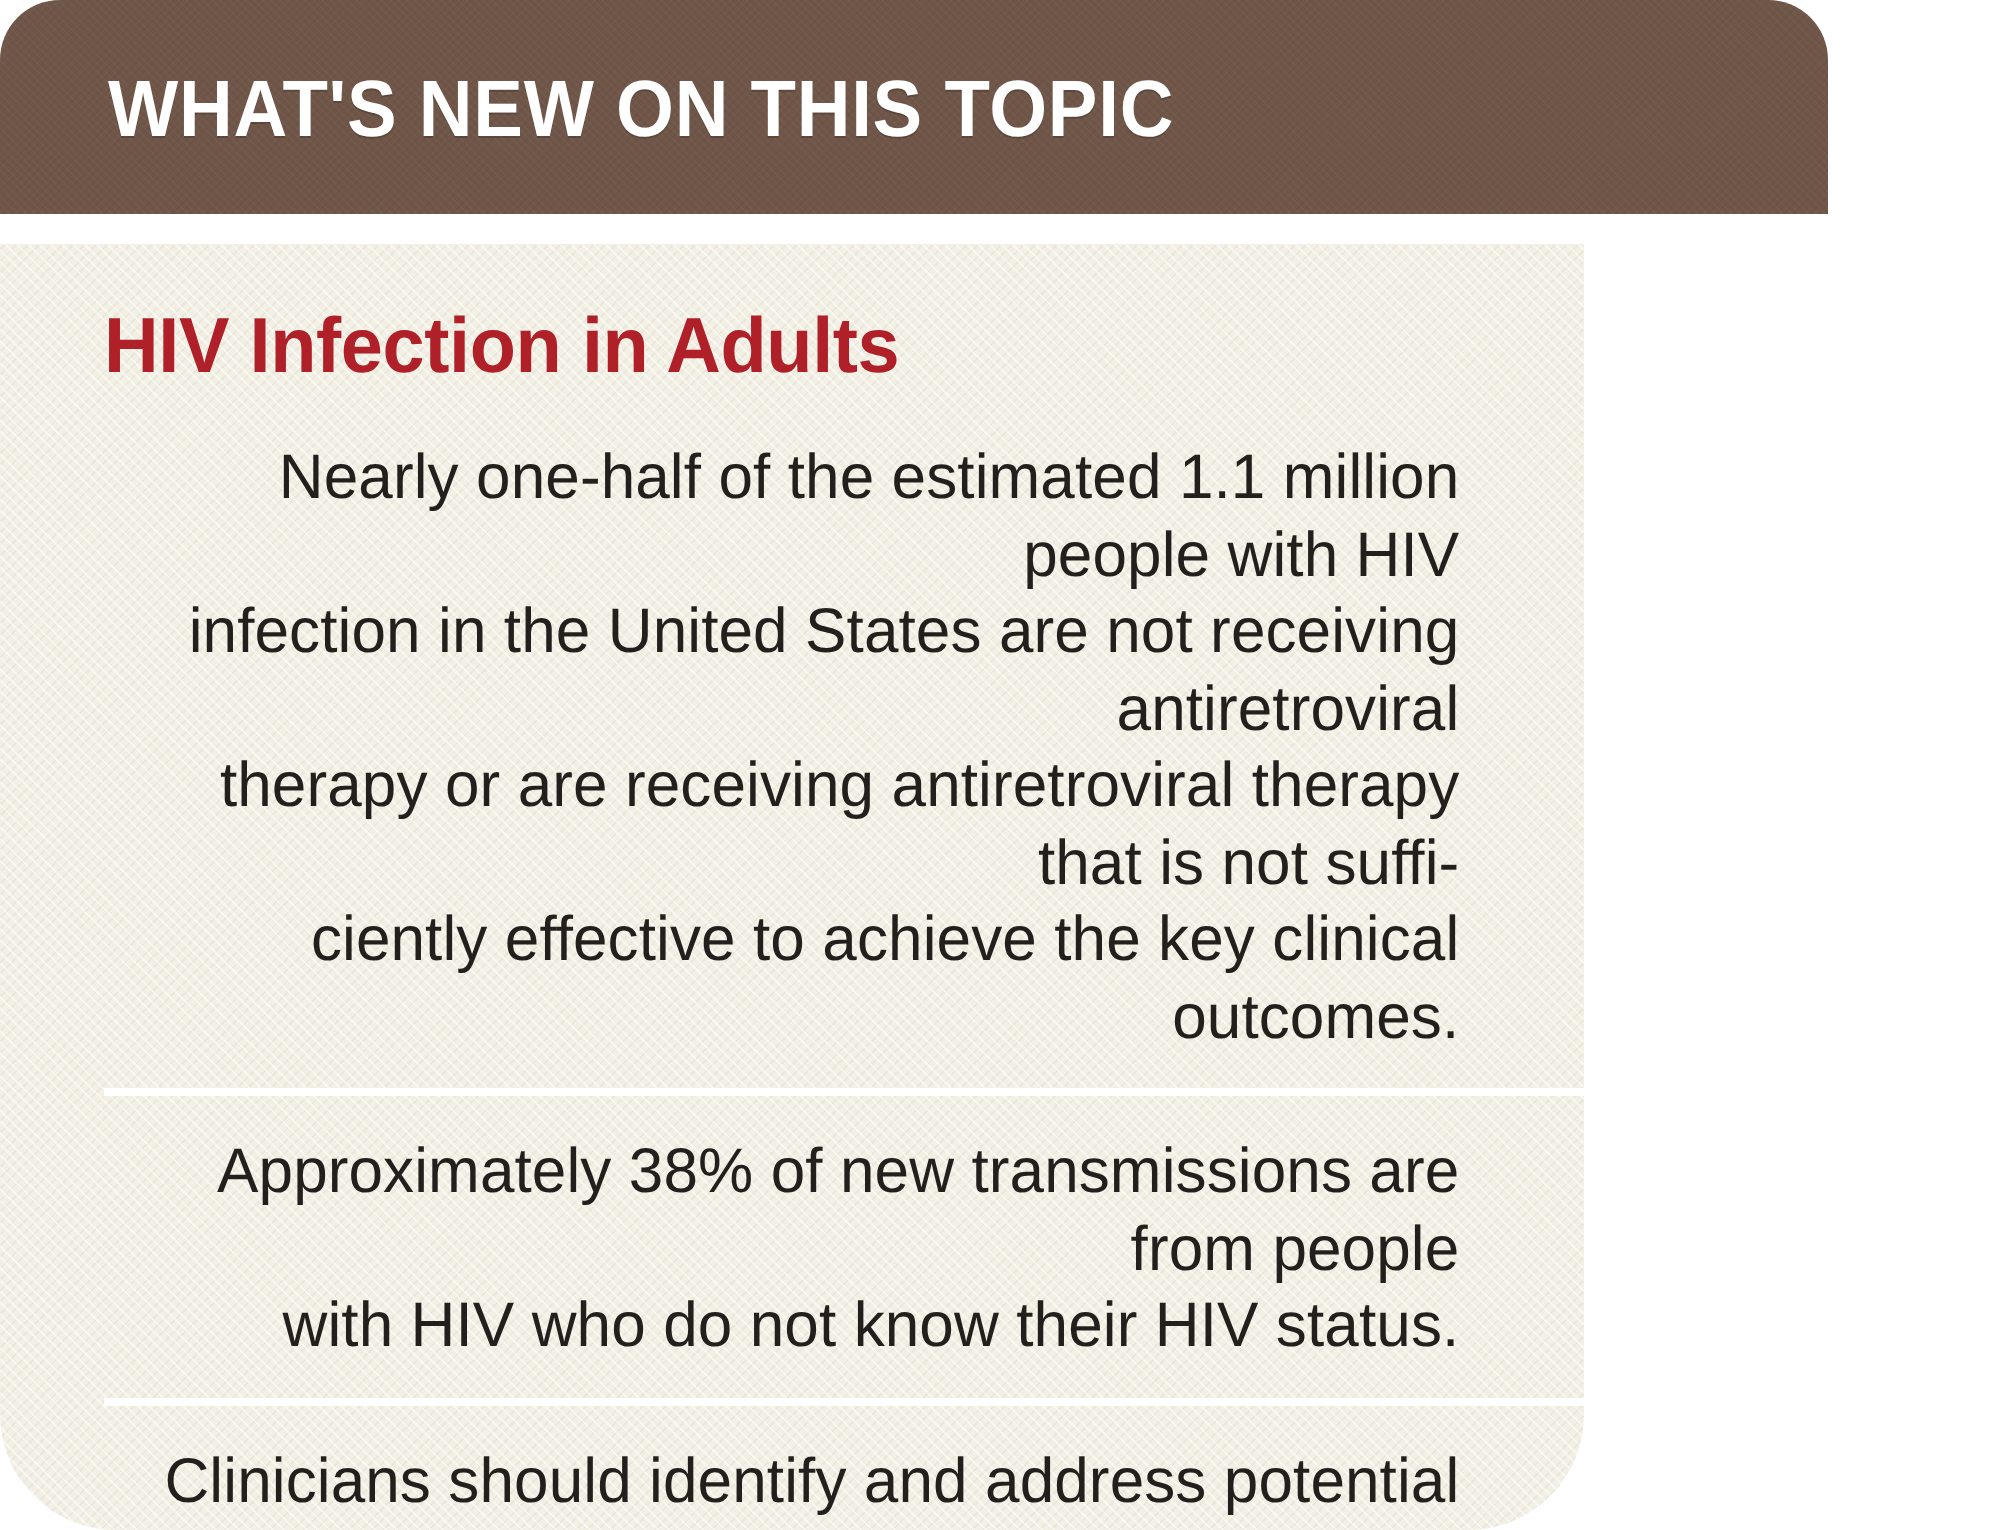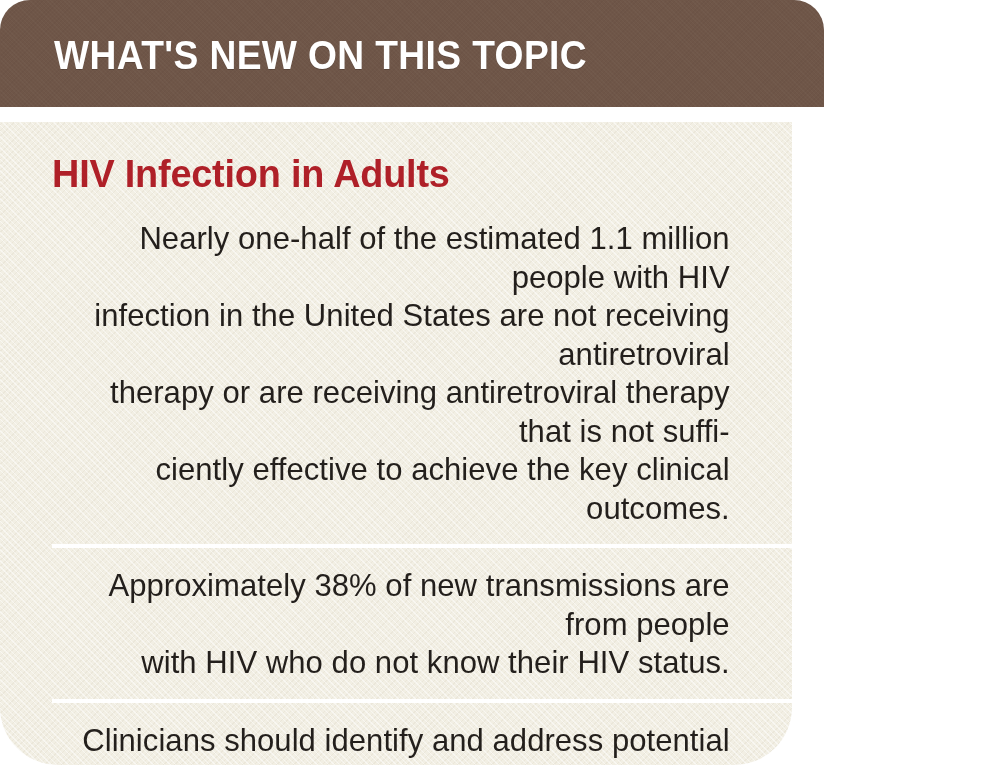--- a/index.html
+++ b/index.html
@@ -20,21 +20,21 @@
     height: 765px;
     box-sizing: border-box;
     background: #ffffff;
   }
 
   
   .card-header {
     position: absolute;
     left: 0;
     top: 0;
-    width: 824px;
+    width: 914px;
     height: 107px;
     background-color: #6f5648;
     background-image:
       repeating-linear-gradient(45deg, rgba(255,255,255,0.022) 0px, rgba(255,255,255,0.022) 1px, rgba(0,0,0,0) 1px, rgba(0,0,0,0) 3px),
       repeating-linear-gradient(-45deg, rgba(0,0,0,0.030) 0px, rgba(0,0,0,0.030) 1px, rgba(0,0,0,0) 1px, rgba(0,0,0,0) 3px);
     border-top-left-radius: 30px;
     border-top-right-radius: 30px;
     display: flex;
     align-items: center;
   }

